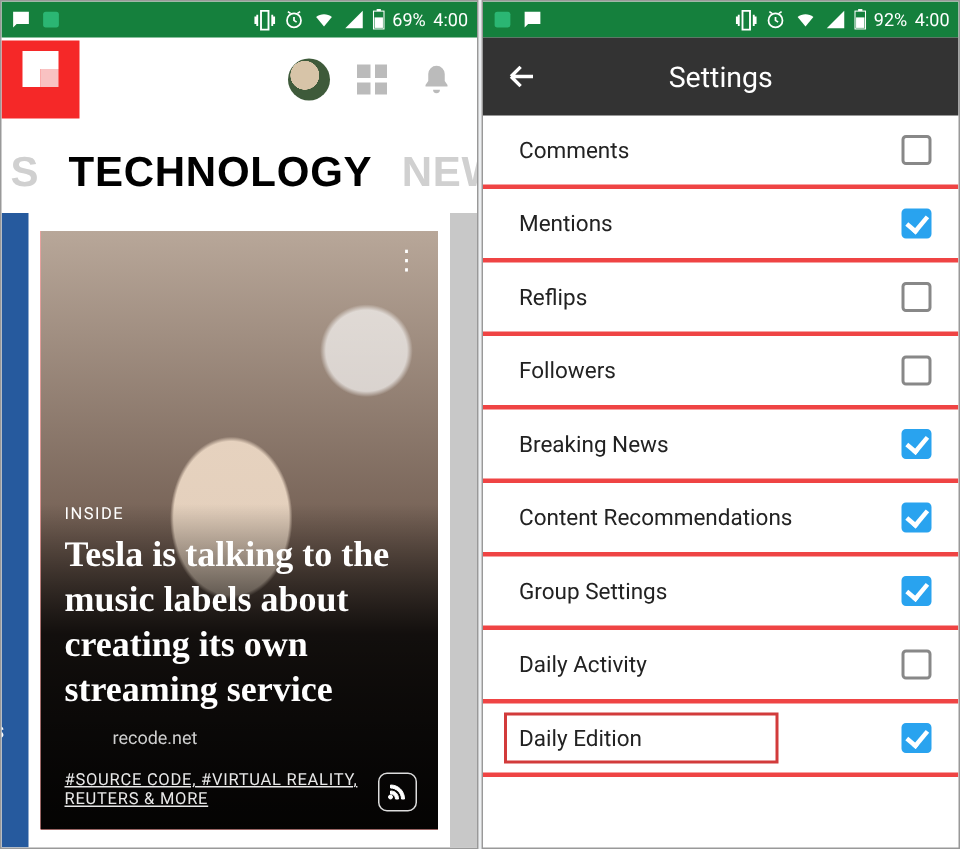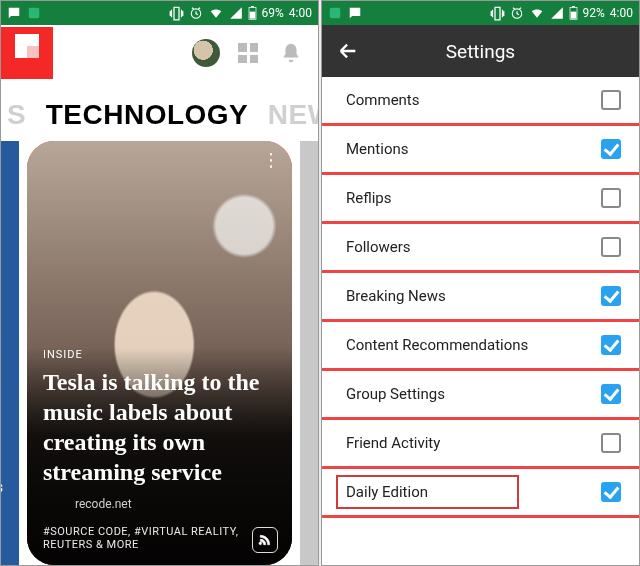--- a/index.html
+++ b/index.html
@@ -27,30 +27,30 @@
 
   .categories { white-space:nowrap; overflow:hidden; font-size:28px; font-weight:800; letter-spacing:0.5px; color:#d0d0d0; padding:18px 0 10px 0; font-family: Georgia, "Times New Roman", serif; font-style:italic; }
   .categories .active { color:#000000; font-style: normal; font-family: Arial Black, Arial, sans-serif;}
   .categories span { padding:0 6px; font-style: normal; font-family: Arial Black, Arial, sans-serif;}
 
   .feed { flex:1; display:flex; align-items:stretch; overflow:hidden; }
   .peek-left, .peek-right { width:18px; background:#265a9e; position:relative; }
   .peek-left .pl-txt { position:absolute; bottom:70px; left:2px; color:#fff; font-size:11px; font-weight:700; writing-mode: horizontal-tb; width:40px; white-space:nowrap; transform: translateX(-22px);}
   .peek-right { background:#c8c8c8; }
 
-  .card { flex:1; margin:0 8px; background:#ef4444; position:relative; color:#fff; display:flex; flex-direction:column; overflow:hidden;border-radius:27px;}
+  .card { flex:1; margin:12px 8px; background:#ef4444; position:relative; color:#fff; display:flex; flex-direction:column; overflow:hidden;}
   .card-img { flex:1; background: linear-gradient(180deg,#b8a799 0%, #756155 50%, #2a211d 100%); position:relative;}
   .card-img::after{content:"";position:absolute;inset:0;background:radial-gradient(ellipse 120px 160px at 48% 48%, rgba(240,220,200,0.9) 0 32%, rgba(0,0,0,0) 34%), radial-gradient(circle at 82% 20%, rgba(255,255,255,0.65) 0 7%, rgba(0,0,0,0) 8%);}
   .card-more { position:absolute; top:8px; right:10px; color:#fff; font-size:18px; letter-spacing:2px;}
   .card-more::after{content:"⋮";}
   .card-text { padding:0 16px 14px; background:linear-gradient(180deg, rgba(0,0,0,0) 0%, rgba(0,0,0,0.8) 40%, rgba(0,0,0,0.9) 100%); position:absolute; bottom:0; left:0; right:0;}
   .kicker { font-size:11px; letter-spacing:1px; margin-bottom:6px;}
   .headline { font-family: Georgia, "Times New Roman", serif; font-size:24px; font-weight:700; line-height:1.25; margin-bottom:10px;}
   .source { font-size:12px; color:#cfcfcf; margin-bottom:14px;padding-left:32px;}
-  .tags { font-size:11px; letter-spacing:0.5px; color:#e8e8e8; max-width:200px;}
+  .tags { font-size:11px; letter-spacing:0.5px; color:#e8e8e8; max-width:200px;text-decoration:underline;}
   .rss { position:absolute; bottom:12px; right:14px; width:26px; height:26px; border:1px solid #ddd; border-radius:6px; display:flex; align-items:center; justify-content:center;}
   .rss svg { stroke:#fff; fill:none; }
 
   
   .settings-header { height:52px; background:#333; color:#fff; display:flex; align-items:center; }
   .back { width:52px; display:flex; align-items:center; justify-content:center;}
   .back svg{stroke:#fff;}
   .settings-title { flex:1; text-align:center; font-size:19px; padding-right:52px; }
 
   .settings-list { flex:1; overflow:hidden; }
@@ -215,21 +215,21 @@
         </div>
         <div class="row">
           <div class="label">Content Recommendations</div>
           <div class="chk checked"></div>
         </div>
         <div class="row">
           <div class="label">Group Settings</div>
           <div class="chk checked"></div>
         </div>
         <div class="row">
-          <div class="label">Friend Activity</div>
+          <div class="label">Daily Activity</div>
           <div class="chk"></div>
         </div>
         <div class="row" style="position: relative;">
           <div class="label">Daily Edition</div>
           <div class="chk checked"></div>
           <div class="highlight" style="inset: 6px 120px 6px 14px;"></div>
         </div>
       </div>
   </div>
 </div>

